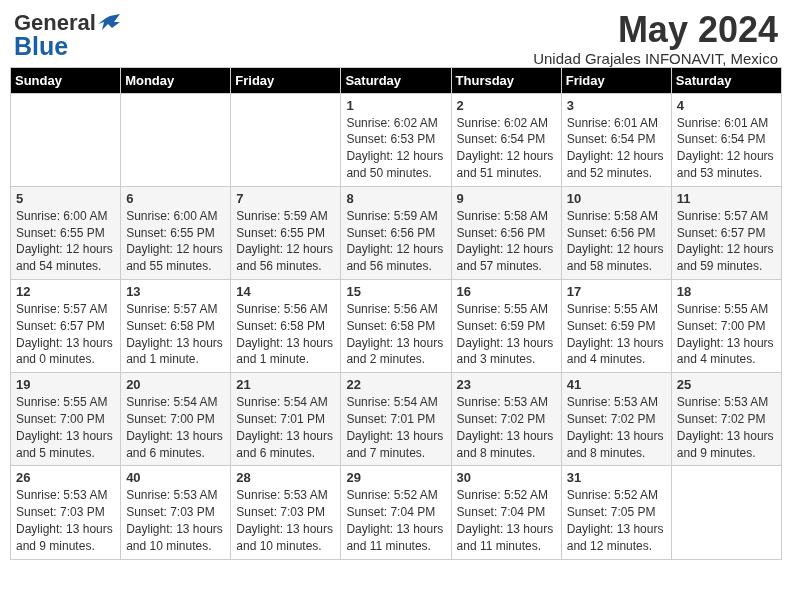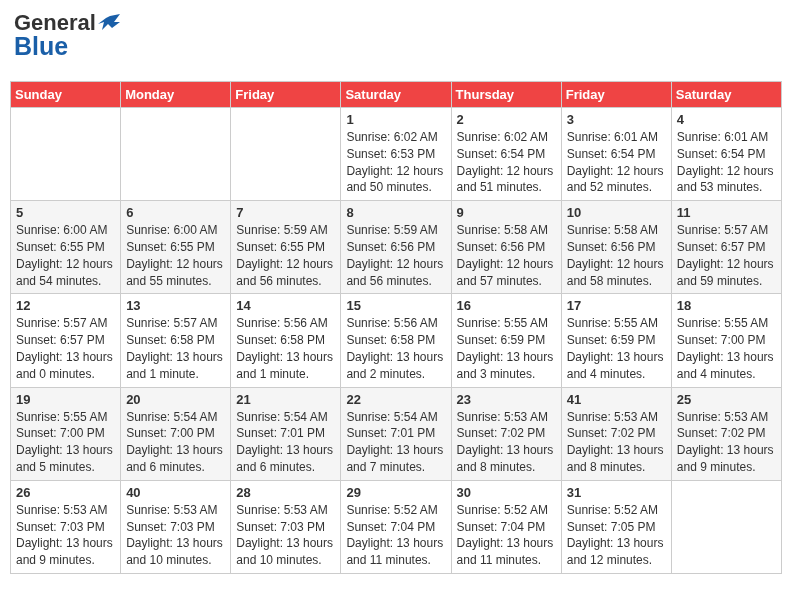--- a/index.html
+++ b/index.html
@@ -7,21 +7,21 @@
       font-family: Arial, sans-serif;
       background: #fff;
       width: 792px;
       min-height: 612px;
       padding: 10px;
     }
     .header {
       display: flex;
       justify-content: space-between;
       align-items: flex-start;
-      margin-bottom: 20px;
+      margin-bottom: 0;
       padding: 0 4px;
     }
     .logo {
       display: flex;
       flex-direction: column;
       align-items: flex-start;
     }
     .logo-top {
       display: flex;
       align-items: center;
@@ -39,21 +39,21 @@
     .subtitle {
       font-size: 15px;
       color: #333;
     }
     table {
       width: 100%;
       border-collapse: collapse;
       table-layout: fixed;
     }
     thead tr th {
-      background-color: #ef4444;
+      background-color: #000000;
       color: #fff;
       font-size: 13px;
       font-weight: bold;
       padding: 5px 4px;
       text-align: left;
       border: 1px solid #ccc;
     }
     tbody tr td {
       vertical-align: top;
       padding: 4px 5px;
@@ -87,20 +87,24 @@
 
 <div class="header">
   <div class="logo">
     <div class="logo-top">
       <span style="font-size:22px;font-weight:bold;color:#333;">General</span>
       <svg width="22" height="22" viewBox="0 0 22 22">
         <polygon points="12,4 22,2 16,10 22,10 14,16 10,12 4,18 6,10 0,12 8,6" fill="#1a5fa8"></polygon>
       </svg>
     </div>
     <span style="font-size:25px;font-weight:bold;color:#1a5fa8;margin-top:-4px;">Blue</span>
+  </div>
+  <div class="title-section">
+    <div class="month-title">May 2024</div>
+    <div class="subtitle">Unidad Grajales INFONAVIT, Mexico</div>
   </div>
 </div>
 
 <table>
   <thead>
     <tr>
       <th>Sunday</th>
       <th>Monday</th>
       <th>Friday</th>
       <th>Saturday</th>

